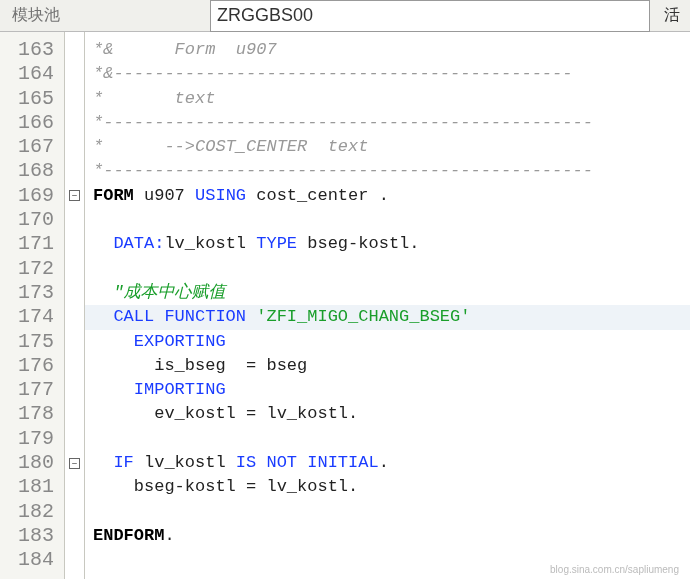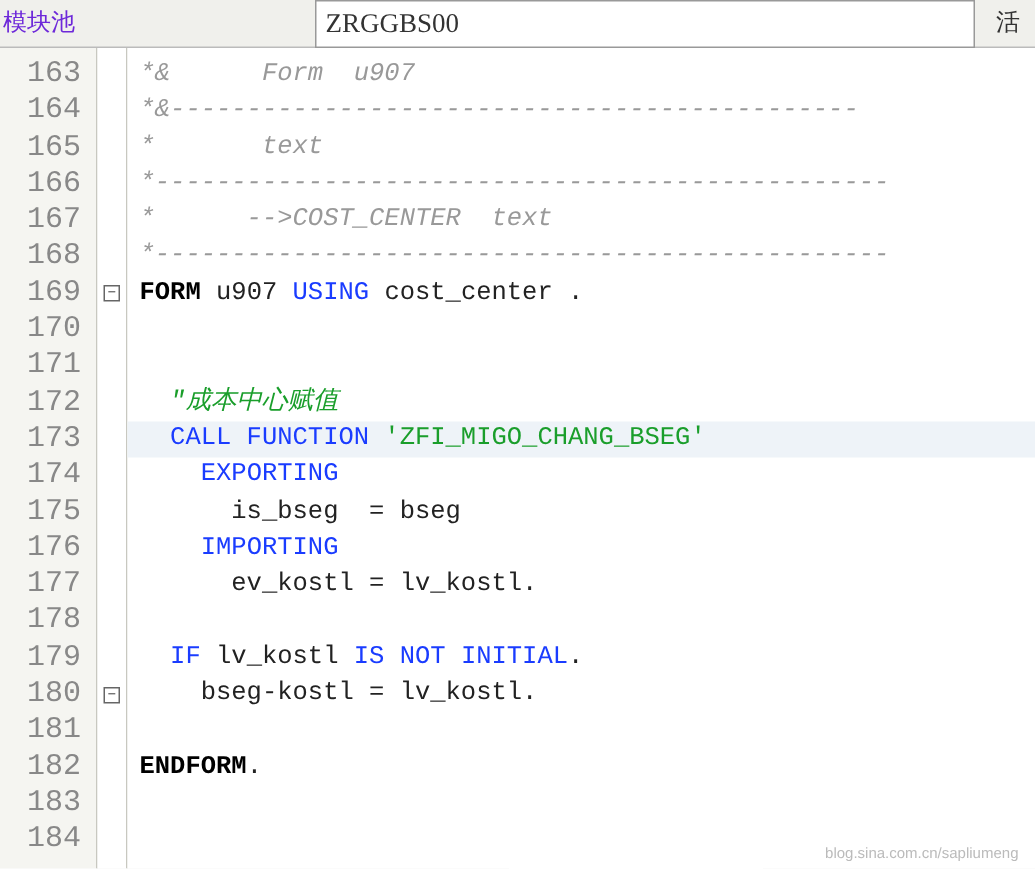--- a/index.html
+++ b/index.html
@@ -1,20 +1,20 @@
 <!DOCTYPE html>
 <html><head>
 <meta charset="utf-8">
 <style>
   * { margin: 0; padding: 0; box-sizing: border-box; }
   html, body { width: 690px; height: 579px; font-family: "Consolas", "Courier New", monospace; font-size: 17px; background: #f5f5f5; overflow: hidden; }
   .top-bar { display: flex; align-items: center; height: 32px; background: #f0f0ec; border-bottom: 1px solid #bbb; }
-  .top-label { width: 78px; padding-left: 2px; font-size: 16px; color: #6d28d9; font-family: Liberation Mono, monospace; }
+  .top-label { width: 78px; padding-left: 12px; font-size: 16px; color: #737373; font-family: Liberation Mono, monospace; }
   .top-input-wrap { flex: 0 0 440px; margin-left: 132px; }
-  .top-input { width: 100%; height: 16px; background: #fff; border: 1px solid #999; padding: 15px 6px; font-family: Liberation Serif, serif; font-size: 18px; color: #333; }
+  .top-input { width: 100%; height: 16px; background: #fff; border: 1px solid #999; padding: 15px 6px; font-family: Liberation Sans, sans-serif; font-size: 18px; color: #333; }
   .top-right { margin-left: 14px; font-size: 16px; color: #333; font-family: sans-serif; }
   .editor { display: flex; height: 547px; background: #fff; }
   .gutter { width: 65px; background: #f5f5f1; border-right: 1px solid #c8c8c0; padding-top: 6px; }
   .gutter .ln { height: 24.3px; line-height: 24.3px; text-align: right; padding-right: 10px; color: #888; font-size: 20px; font-family: "Consolas","Courier New",monospace; }
   .fold-col { width: 20px; background: #fff; border-right: 1px solid #c8c8c0; padding-top: 6px; }
   .fold-col .fc { height: 24.3px; display: flex; align-items: center; justify-content: center; }
   .fold-box { width: 11px; height: 11px; border: 1px solid #666; font-size: 9px; line-height: 9px; text-align: center; color: #555; background: #fff; font-family: monospace; }
   .code { flex: 1; padding-top: 6px; position: relative; background: #fff; }
   .code .row { height: 24.3px; line-height: 24.3px; white-space: pre; padding-left: 8px; font-size: 17px; }
   .row.hl { background: #eef3f8; }
@@ -94,20 +94,21 @@
     </div>
   <div class="code" id="code">
     <div class="row"><span class="cmt">*&amp;      Form  u907</span></div>
       <div class="row"><span class="cmt">*&amp;---------------------------------------------</span></div>
       <div class="row"><span class="cmt">*       text</span></div>
       <div class="row"><span class="cmt">*------------------------------------------------</span></div>
       <div class="row"><span class="cmt">*      --&gt;COST_CENTER  text</span></div>
       <div class="row"><span class="cmt">*------------------------------------------------</span></div>
       <div class="row"><span class="kwb">FORM </span><span class="nm">u907 </span><span class="kwbl">USING </span><span class="nm">cost_center </span><span class="pun">.</span></div>
       <div class="row"></div>
+      <div class="row"><span class="nm">  </span><span class="kw">DATA:</span><span class="nm">lv_kostl </span><span class="kw">TYPE </span><span class="nm">bseg-kostl</span><span class="pun">.</span></div>
       <div class="row"></div>
       <div class="row"><span class="grn">  "成本中心赋值</span></div>
       <div class="row hl"><span class="nm">  </span><span class="kw">CALL FUNCTION </span><span class="str">'ZFI_MIGO_CHANG_BSEG'</span></div>
       <div class="row"><span class="nm">    </span><span class="kw">EXPORTING</span></div>
       <div class="row"><span class="nm">      is_bseg  = bseg</span></div>
       <div class="row"><span class="nm">    </span><span class="kw">IMPORTING</span></div>
       <div class="row"><span class="nm">      ev_kostl = lv_kostl</span><span class="pun">.</span></div>
       <div class="row"></div>
       <div class="row"><span class="nm">  </span><span class="kw">IF </span><span class="nm">lv_kostl </span><span class="kw">IS NOT INITIAL</span><span class="pun">.</span></div>
       <div class="row"><span class="nm">    bseg-kostl = lv_kostl</span><span class="pun">.</span></div>

